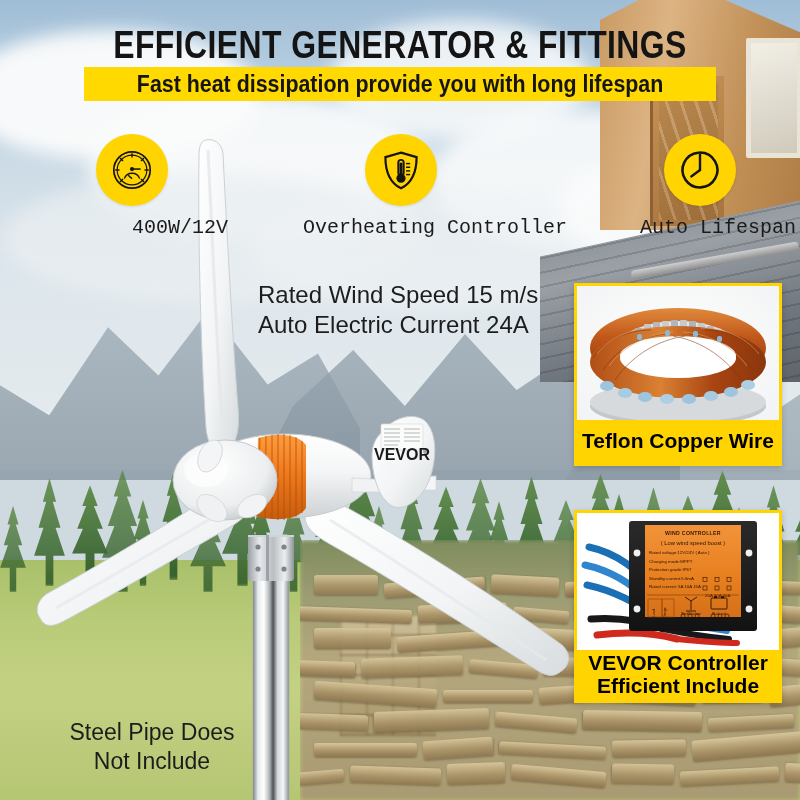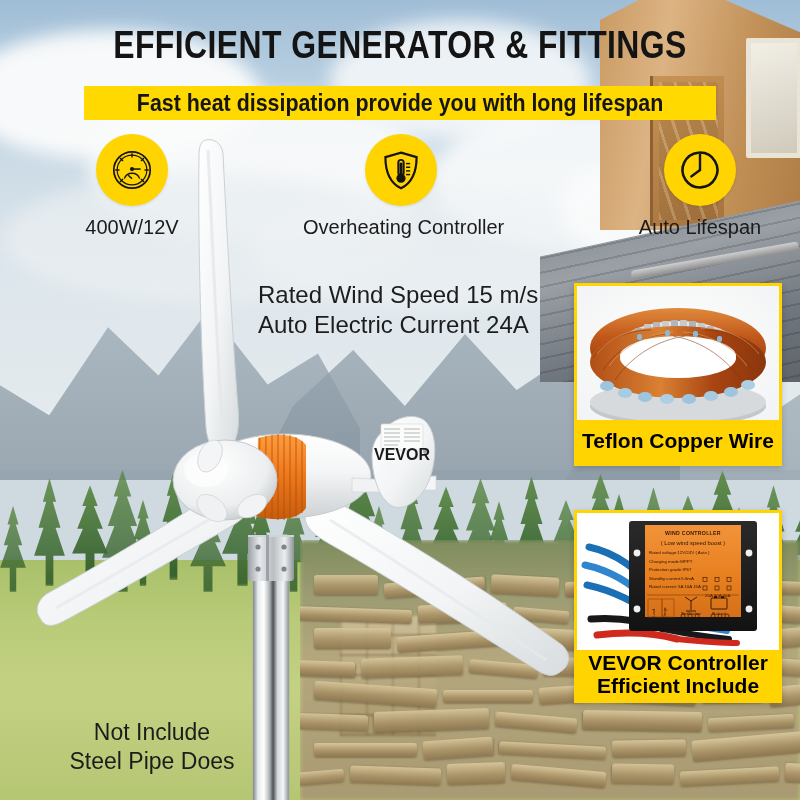--- a/index.html
+++ b/index.html
@@ -134,31 +134,31 @@
   .turbine { position:absolute; left:0; top:0; width:800px; height:800px; pointer-events:none; }
 
   
   .headline {
     position:absolute; left:0; top:24px; width:800px; text-align:center;
     font-weight:bold; font-size:38px; letter-spacing:.5px; color:#141414;
     transform:scaleX(.84); transform-origin:center top;
     white-space:nowrap;
   }
   .subbar {
-    position:absolute; left:84px; top:86px; width:632px; height:34px;
+    position:absolute; left:84px; top:67px; width:632px; height:34px;
     background:#FFD900; display:flex; align-items:center; justify-content:center;
   }
   .subbar span {
     font-size:23px; font-weight:bold; color:#151515;
     transform:scaleX(.93); white-space:nowrap;
   }
 
   
   .badges { position:absolute; left:0; top:134px; width:800px; height:110px; }
-  .badge { position:absolute; text-align:center; }
+  .badge { position:absolute; text-align:right;font-family:Liberation Mono, monospace; }
   .badge .disc {
     width:72px; height:72px; border-radius:50%; background:#FFD400;
     margin:0 auto; display:flex; align-items:center; justify-content:center;
     box-shadow:0 1px 3px rgba(0,0,0,.10);
   }
   .badge .lbl {
     margin-top:10px; font-size:20px; color:#1b1b1b; white-space:nowrap;
   }
   #badge-0 { left:36px;  width:192px; }
   #badge-1 { left:303px; width:196px; }
@@ -710,17 +710,17 @@
         </g>
       </svg>
     </div>
     <div class="caption">
       <span>VEVOR Controller</span>
       <span>Efficient Include</span>
     </div>
   </div>
 
   <div class="note">
+    <div>Steel Pipe Does</div>
     <div>Not Include</div>
-    <div>Steel Pipe Does</div>
   </div>
 
 </div>
 
 </body></html>

